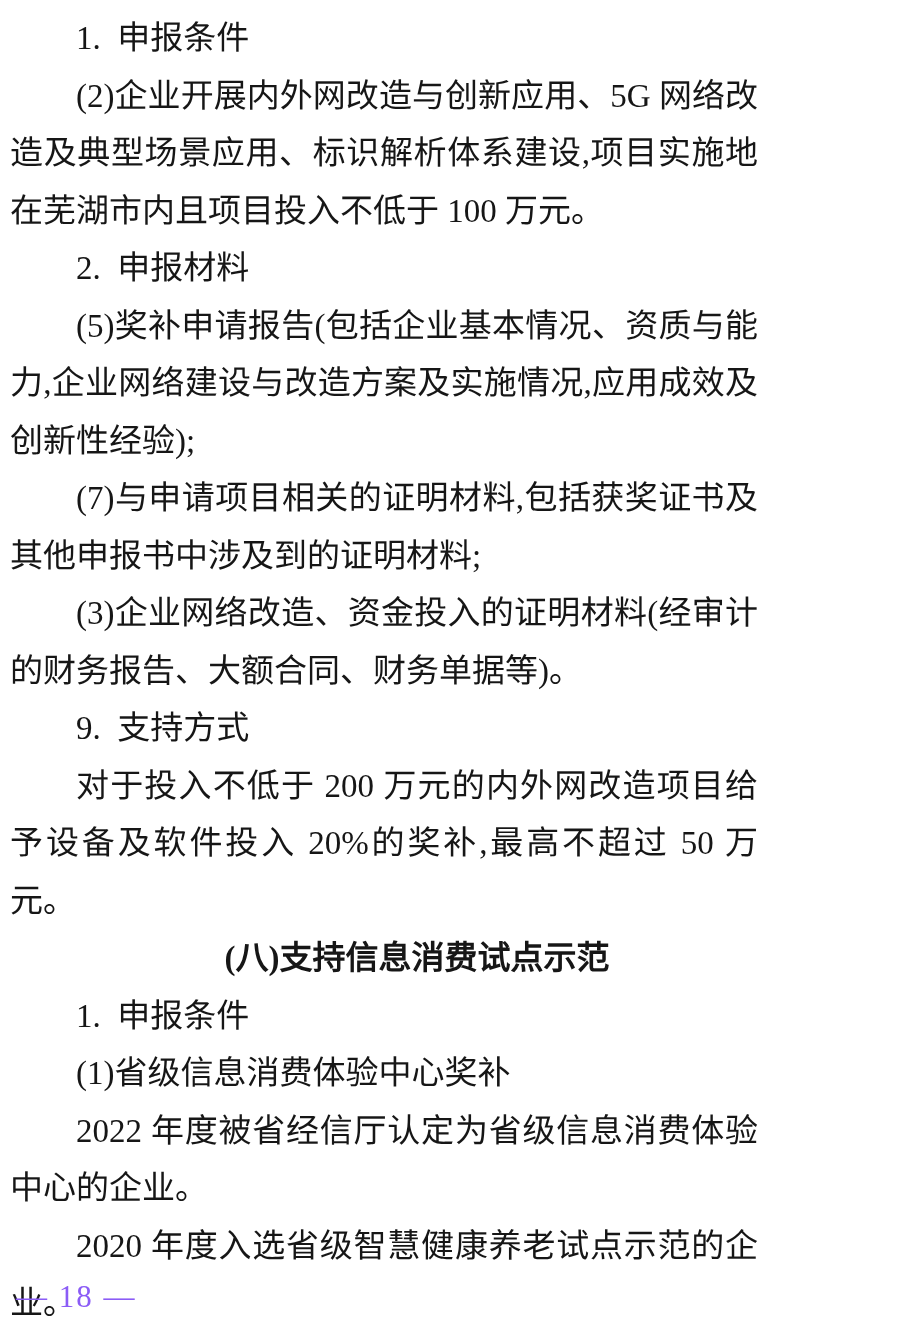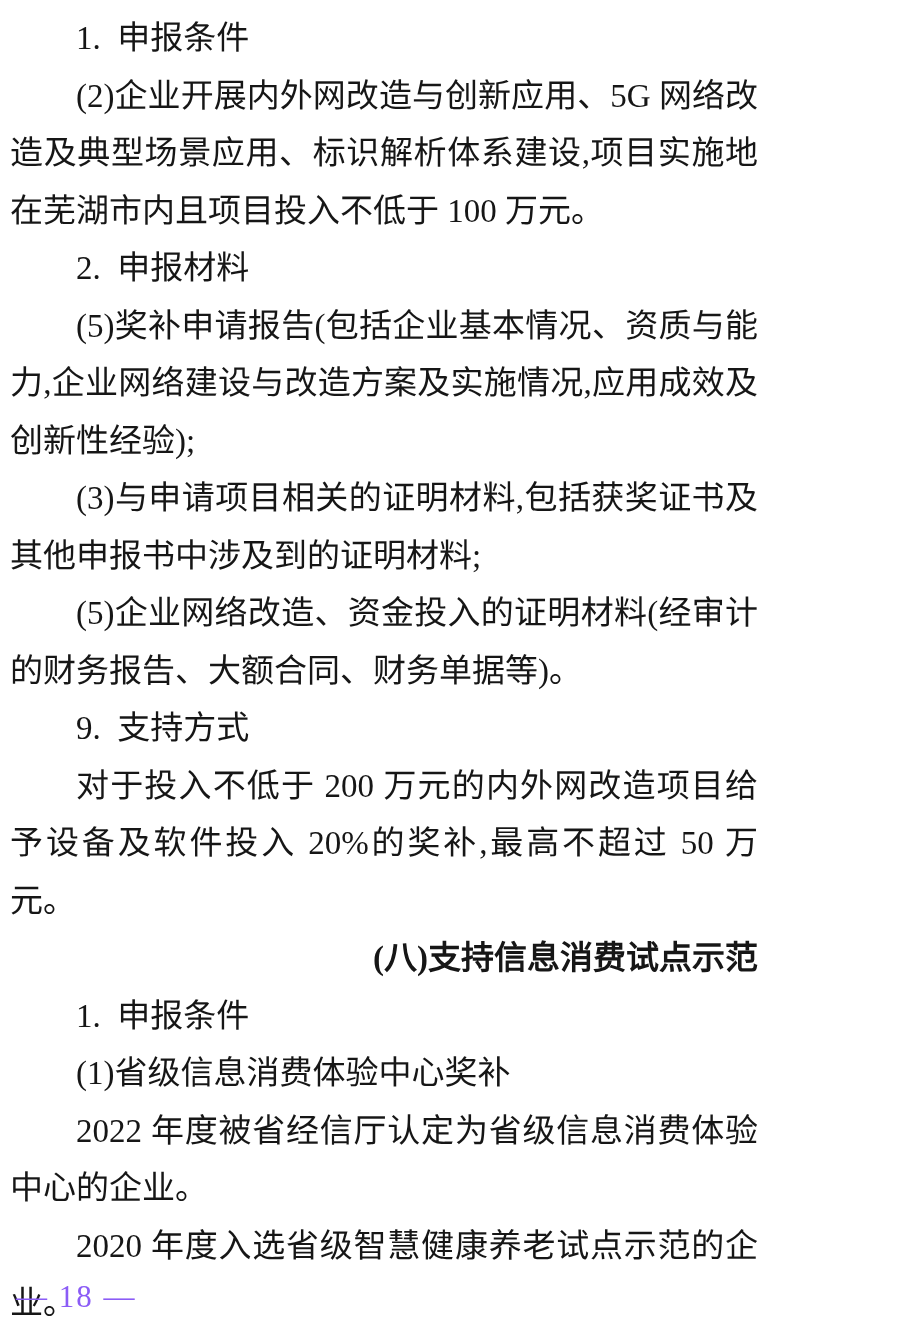--- a/index.html
+++ b/index.html
@@ -26,21 +26,21 @@
     text-align: justify;
   }
   .heading-num {
     margin: 0;
     text-indent: 2em;
     text-align: left;
   }
   .heading-section {
     margin: 0;
     text-indent: 2em;
-    text-align: right;
+    text-align: center;
     font-weight: bold;
   }
   .page-footer {
     position: absolute;
     left: 16px;
     bottom: 5px;
     font-size: 31px;
     line-height: 31px;
     color: #8b5cf6;
     letter-spacing: 2px;
@@ -53,23 +53,23 @@
 
   <p class="heading-num">1. 申报条件</p>
 
 
   <p class="para">(2)企业开展内外网改造与创新应用、5G 网络改造及典型场景应用、标识解析体系建设,项目实施地在芜湖市内且项目投入不低于 100 万元。</p>
 
   <p class="heading-num">2. 申报材料</p>
 
   <p class="para">(5)奖补申请报告(包括企业基本情况、资质与能力,企业网络建设与改造方案及实施情况,应用成效及创新性经验);</p>
 
-  <p class="para">(3)与申请项目相关的证明材料,包括获奖证书及其他申报书中涉及到的证明材料;</p>
+  <p class="para">(7)与申请项目相关的证明材料,包括获奖证书及其他申报书中涉及到的证明材料;</p>
 
-  <p class="para">(5)企业网络改造、资金投入的证明材料(经审计的财务报告、大额合同、财务单据等)。</p>
+  <p class="para">(3)企业网络改造、资金投入的证明材料(经审计的财务报告、大额合同、财务单据等)。</p>
 
   <p class="heading-num">9. 支持方式</p>
 
   <p class="para">对于投入不低于 200 万元的内外网改造项目给予设备及软件投入 20%的奖补,最高不超过 50 万元。</p>
 
   <p class="heading-section">(八)支持信息消费试点示范</p>
 
   <p class="heading-num">1. 申报条件</p>
 
   <p class="para">(1)省级信息消费体验中心奖补</p>

